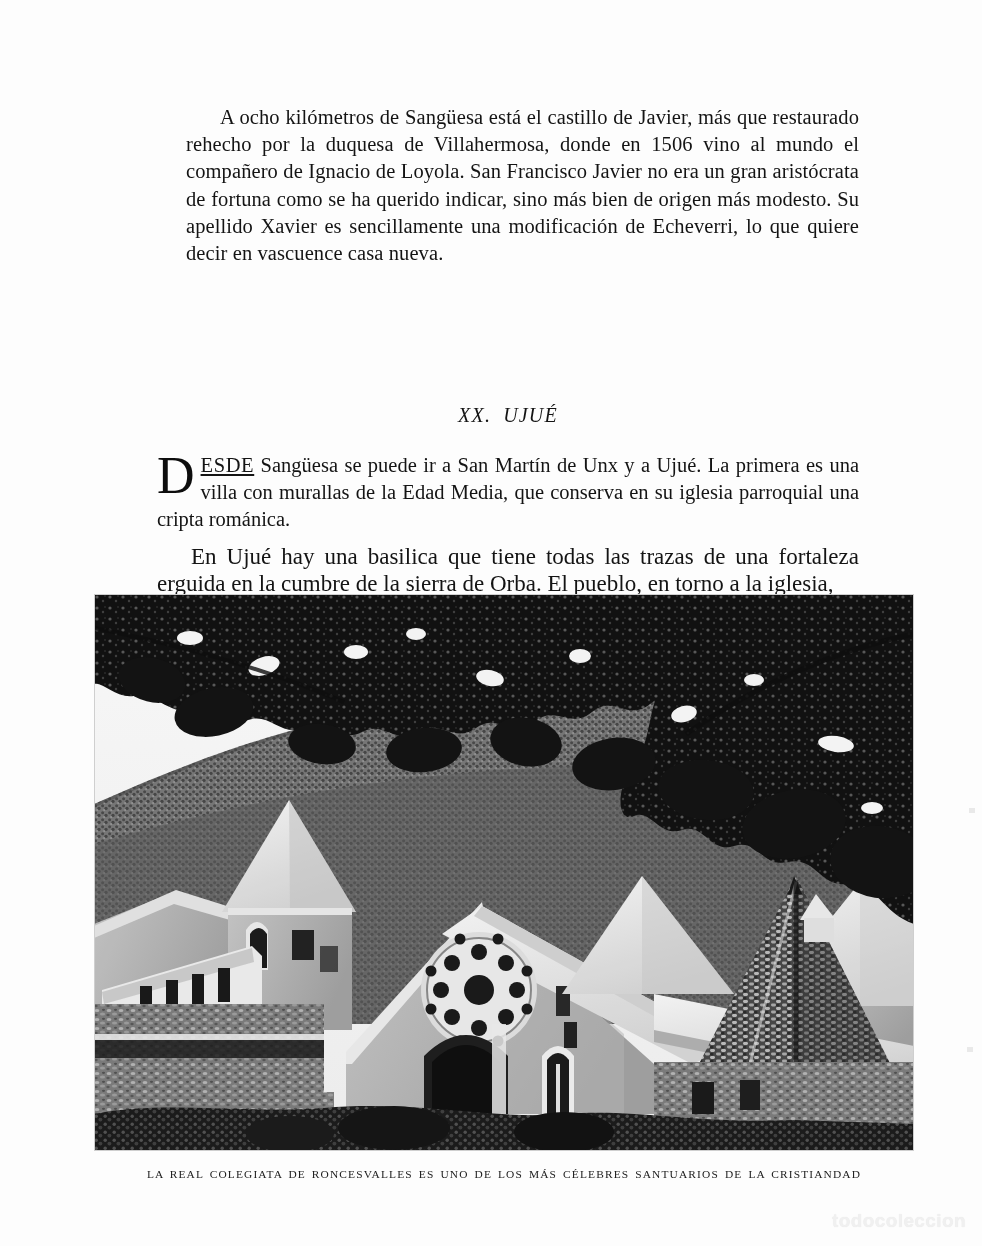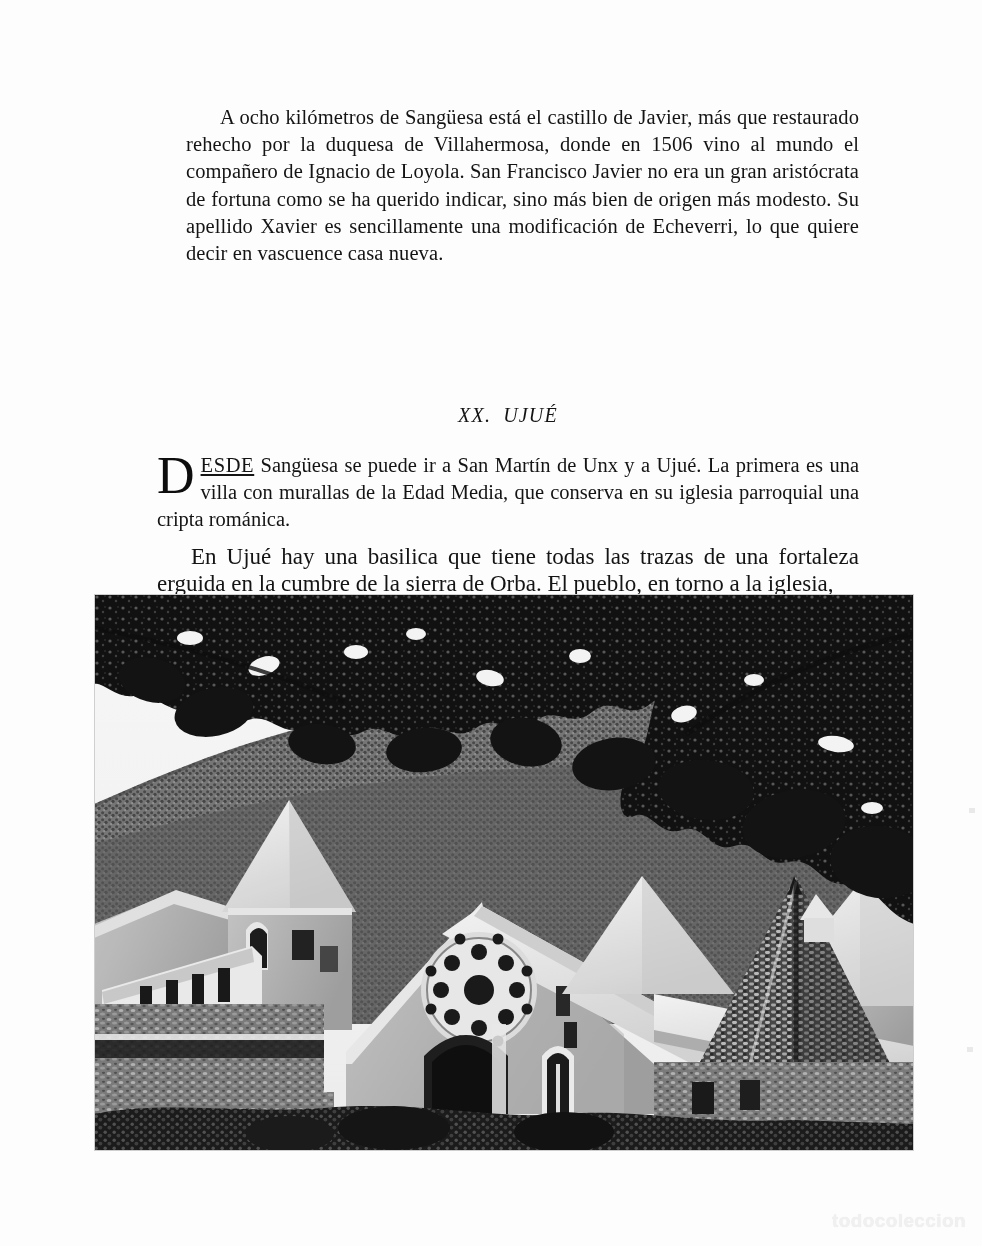--- a/index.html
+++ b/index.html
@@ -384,19 +384,20 @@
 
         <path d="M820,40 C740,56 660,92 592,140" stroke="#0f0f0f" stroke-width="5" fill="none" opacity="0.85"></path>
         <path d="M0,34 C90,52 180,78 250,108" stroke="#0f0f0f" stroke-width="4" fill="none" opacity="0.8"></path>
 
         <rect x="0" y="0" width="820" height="557" fill="#000" opacity="0.03"></rect>
       </g>
       <rect x="0.5" y="0.5" width="819" height="556" fill="none" stroke="#cfcfcf" stroke-width="1"></rect>
     </svg>
   </div>
 
+  <div class="caption">LA REAL COLEGIATA DE RONCESVALLES ES UNO DE LOS MÁS CÉLEBRES SANTUARIOS DE LA CRISTIANDAD</div>
 
   <div class="watermark">todocoleccion</div>
 
   <div class="edge-mark m1"></div>
   <div class="edge-mark m2"></div>
 
 </div>
 
 </body></html>

